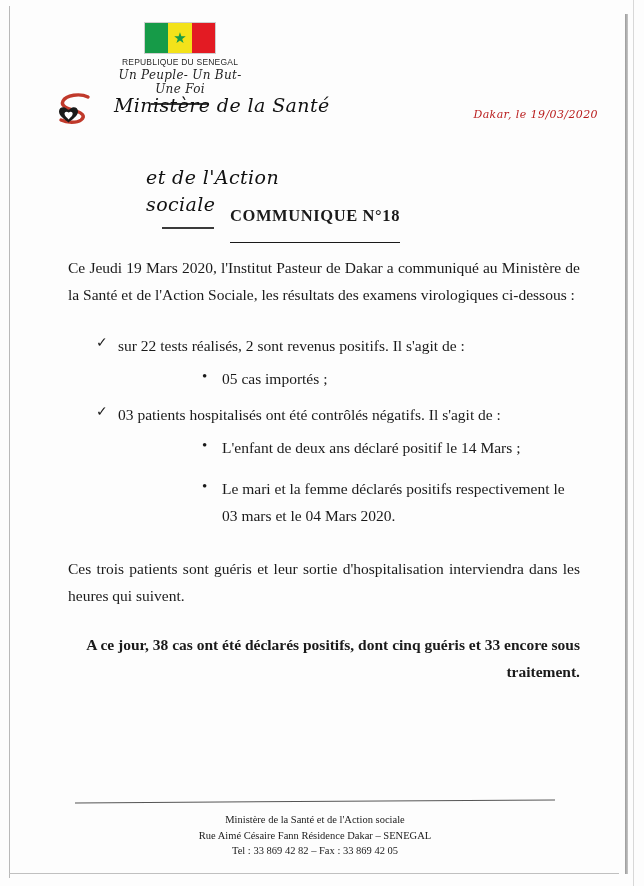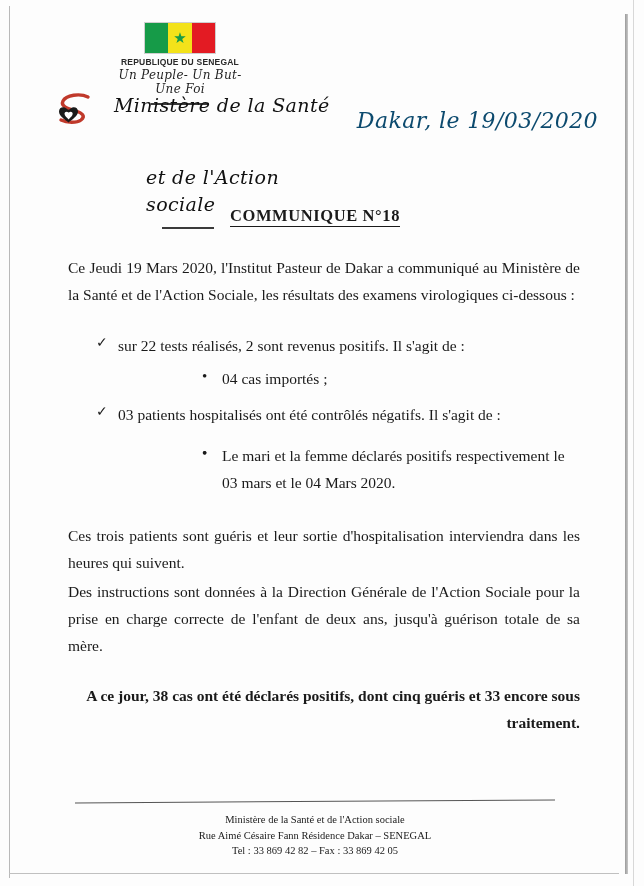--- a/index.html
+++ b/index.html
@@ -75,21 +75,21 @@
     position: absolute;
     left: 50%; top: 50%;
     transform: translate(-50%, -50%);
     color: #169b48;
     font-size: 15px;
     line-height: 1;
   }
   .republic {
     margin-top: 3px;
     font-family: "Liberation Sans", sans-serif;
-    font-weight: bold;
+    font-weight: normal;
     font-size: 8.5px;
     letter-spacing: 0.2px;
     color: #2a2a2a;
   }
   .motto {
     font-family: "DejaVu Serif", serif;
     font-style: italic;
     font-size: 12px;
     color: #1f1f1f;
     margin-top: 1px;
@@ -133,36 +133,36 @@
     background: #3a3a3a;
     margin: 8px 0 0 48px;
   }
 
   .date-line {
     position: absolute;
     right: 22px;
     top: 108px;
     font-family: "DejaVu Serif", serif;
     font-style: italic;
-    font-size: 22px;
-    color: #0c4a6e;
+    font-size: 11px;
+    color: #b91c1c;
     letter-spacing: 0.4px;
   }
 
   
   .title {
     text-align: center;
     font-size: 16.5px;
     font-weight: bold;
     letter-spacing: 0.6px;
     margin-top: 26px;
   }
   .title span.u {
     border-bottom: 1.5px solid #1a1a1a;
-    padding-bottom: 1px;
+    padding-bottom: 17px;
   }
 
   
   .body {
     margin: 0 40px 0 58px;
     font-size: 15.5px;
     line-height: 1.75;
   }
   p.para {
     text-align: justify;
@@ -288,41 +288,41 @@
 
       <p class="para intro">Ce Jeudi 19 Mars 2020, l'Institut Pasteur de Dakar a communiqué au Ministère de la Santé et de l'Action Sociale, les résultats des examens virologiques ci-dessous :</p>
 
       <ul class="list-check">
         <li>
           <span class="chk">✓</span>
           <span>sur 22 tests réalisés, 2 sont revenus positifs. Il s'agit de :</span>
           <ul class="list-dot tight">
             <li>
               <span class="dot">•</span>
-              <span>04 cas importés ;</span>
+              <span>05 cas importés ;</span>
             </li>
           </ul>
         </li>
         <li>
           <span class="chk">✓</span>
           <span>03 patients hospitalisés ont été contrôlés négatifs. Il s'agit de :</span>
           <ul class="list-dot">
             <li>
               <span class="dot">•</span>
+              <span>L'enfant de deux ans déclaré positif le 14 Mars ;</span>
             </li>
             <li>
               <span class="dot">•</span>
               <span>Le mari et la femme déclarés positifs respectivement le 03 mars et le 04 Mars 2020.</span>
             </li>
           </ul>
         </li>
       </ul>
 
       <p class="para closing-1">Ces trois patients sont guéris et leur sortie d'hospitalisation interviendra dans les heures qui suivent.</p>
-      <p class="para closing-2">Des instructions sont données à la Direction Générale de l'Action Sociale pour la prise en charge correcte de l'enfant de deux ans, jusqu'à guérison totale de sa mère.</p>
       <p class="para bold-final">A ce jour, 38 cas ont été déclarés positifs, dont cinq guéris et 33 encore sous traitement.</p>
     </div>
 
     <div class="footer">
       <div class="footer-rule"></div>
       <div class="footer-text">Ministère de la Santé et de l'Action sociale</div>
       <div class="footer-text">Rue Aimé Césaire Fann Résidence Dakar – SENEGAL</div>
       <div class="footer-text">Tel : 33 869 42 82 – Fax : 33 869 42 05</div>
     </div>
 

